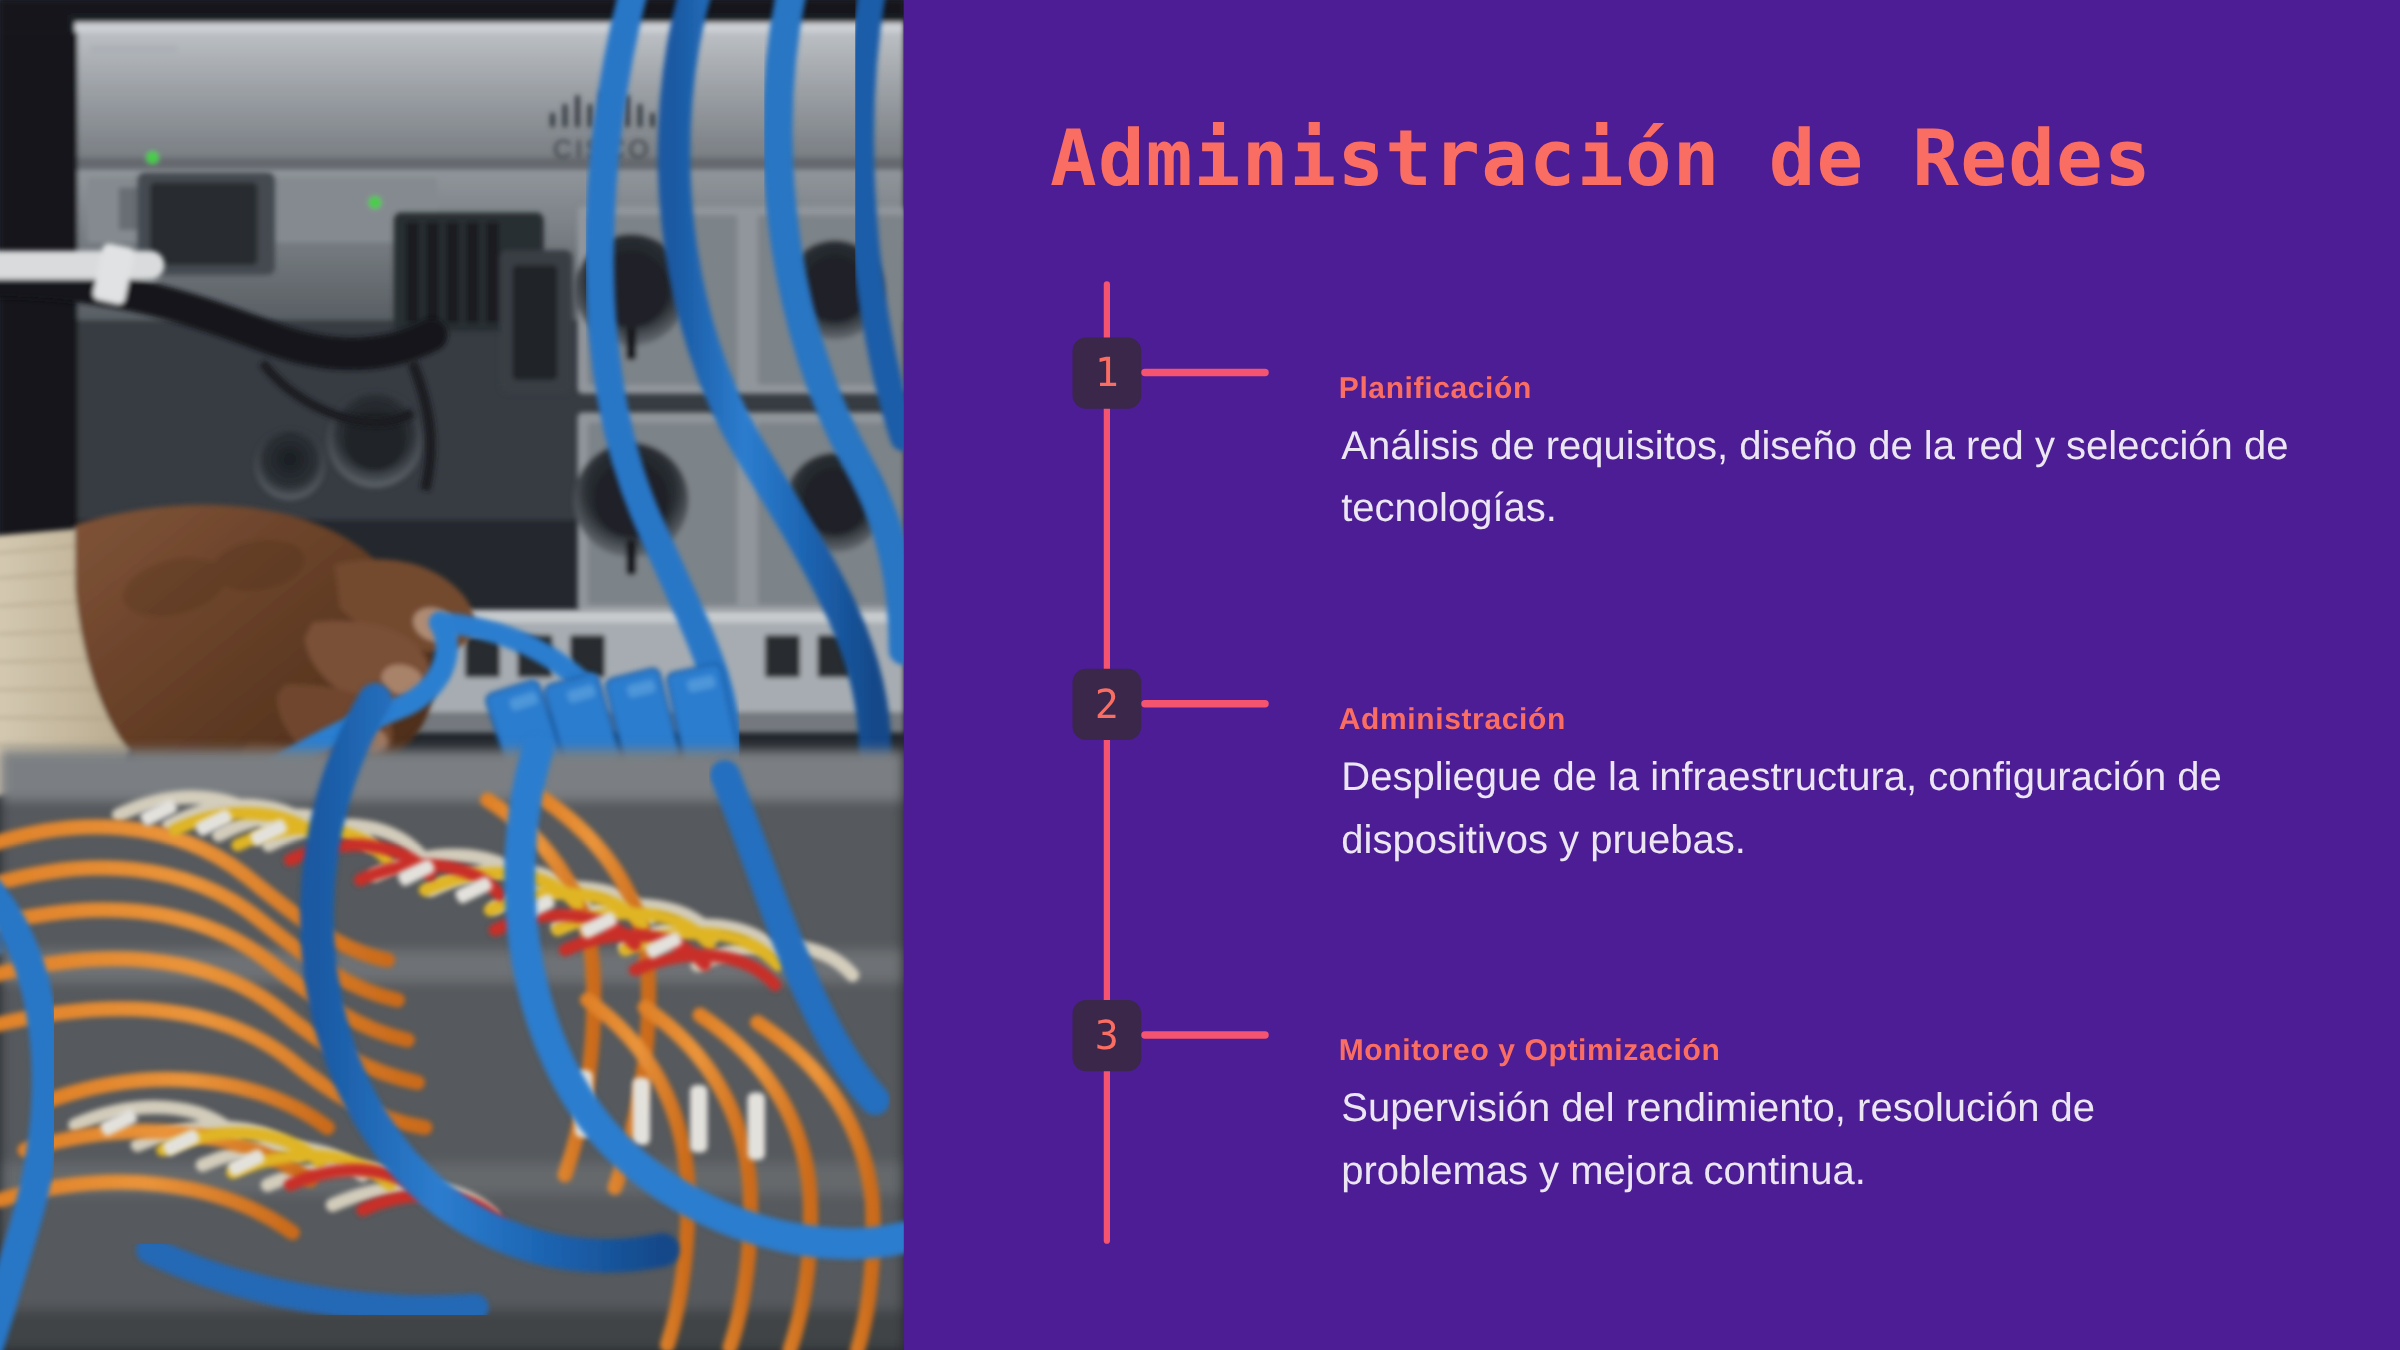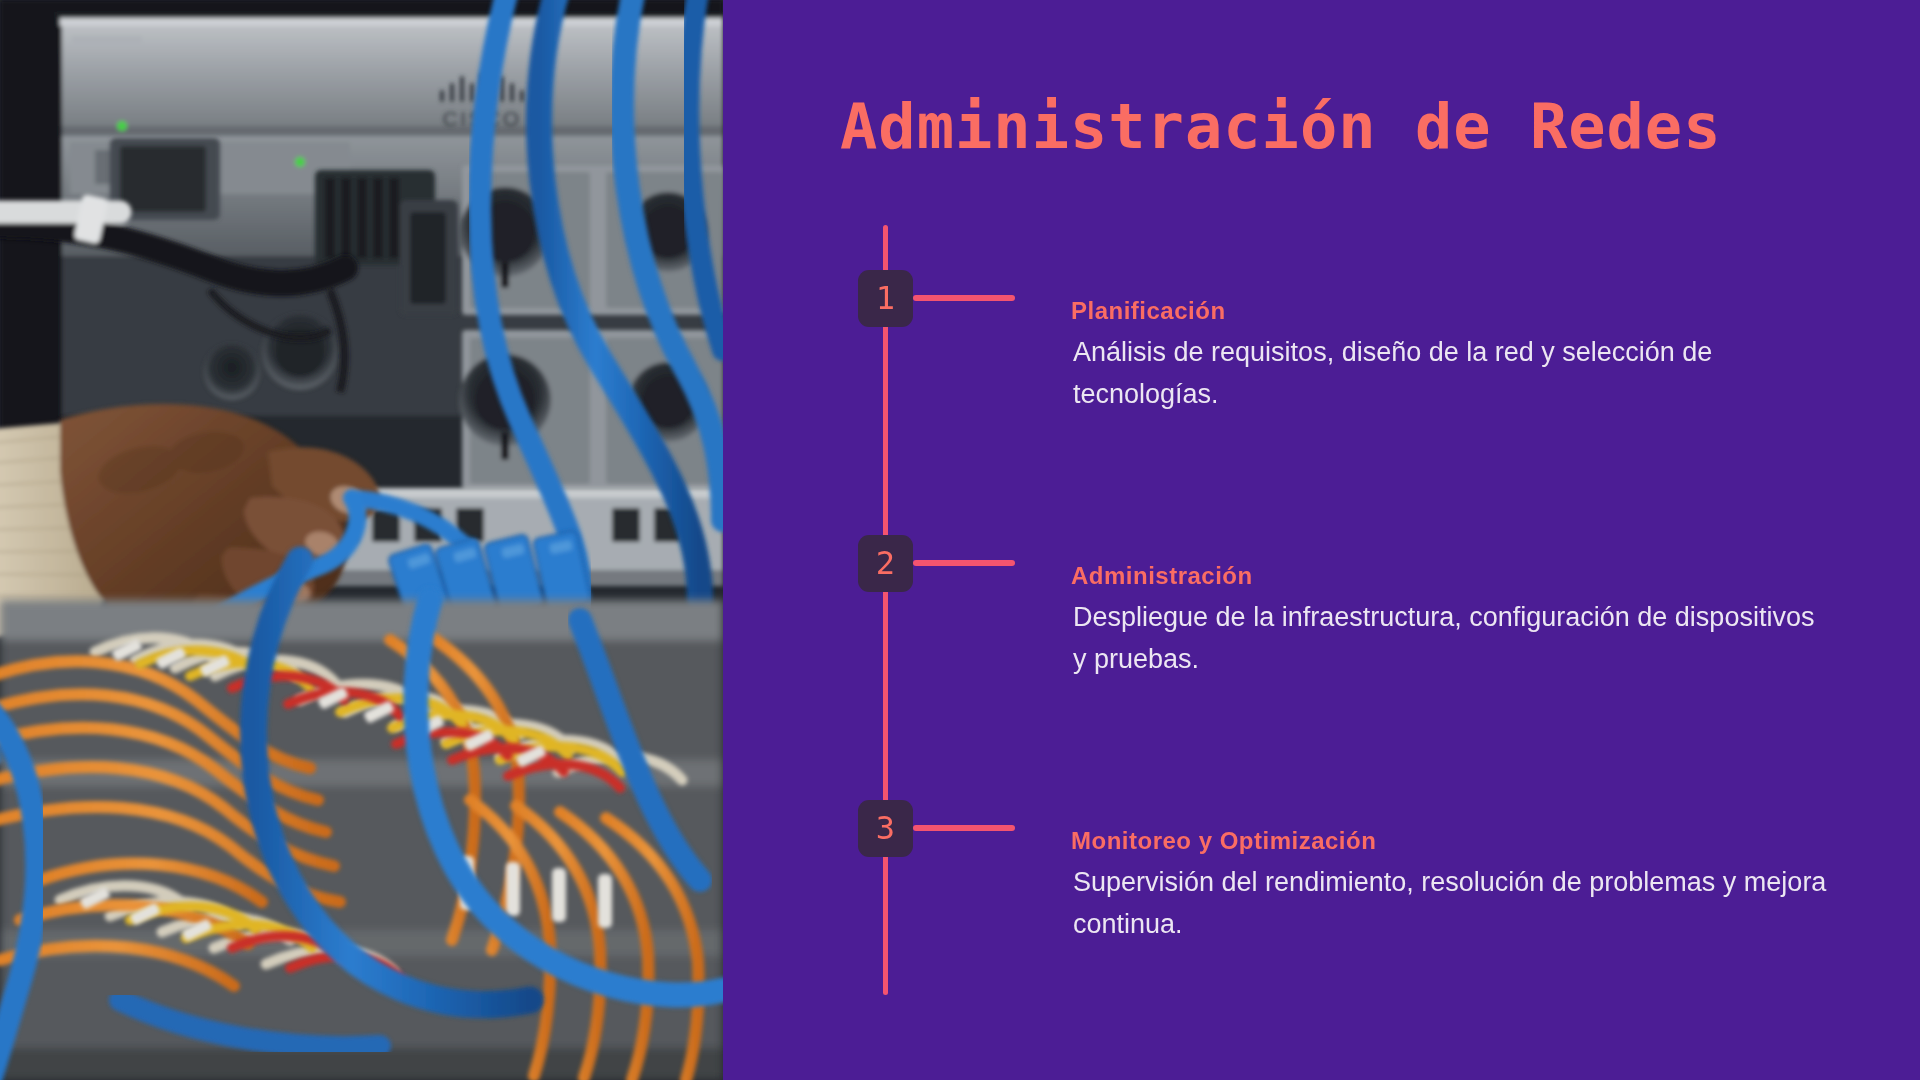--- a/index.html
+++ b/index.html
@@ -92,21 +92,21 @@
     line-height:1.2;
     white-space:nowrap;
     margin-top:20px;
   }
 
   .step-body {
     position:absolute;
     left:350px; top:62px;
     width:760px;
     font-family:"Liberation Sans", sans-serif;
-    font-size:27px;
+    font-size:32px;
     font-weight:400;
     color:#ece6f2;
     line-height:1.55;
   }
 </style>
 </head>
 <body>
 
 <div class="slide">
 

